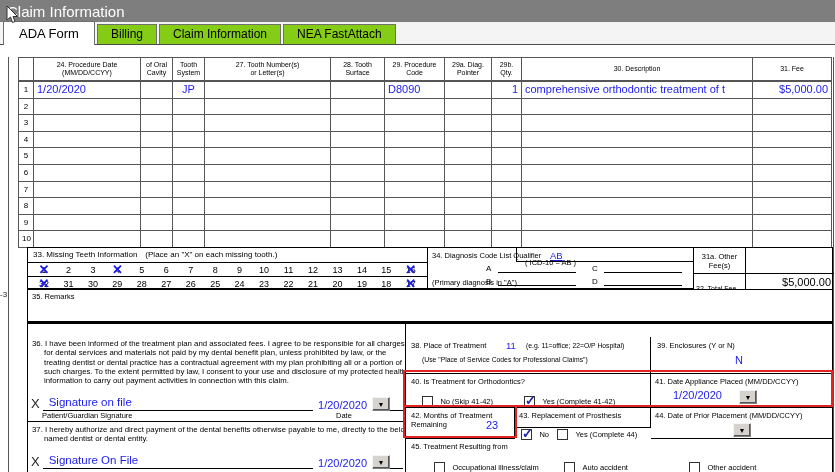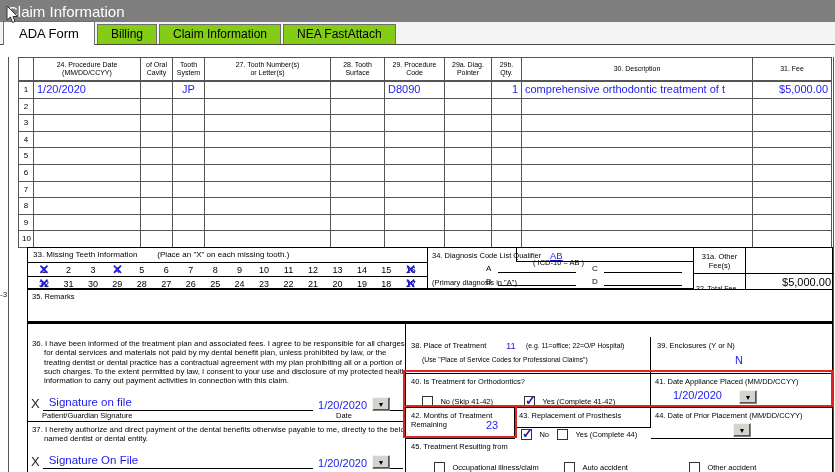--- a/index.html
+++ b/index.html
@@ -37,21 +37,21 @@
   .al-center{text-align:center;} .al-right{text-align:right;} .al-left{text-align:left;}
 
   
   .fbox{position:absolute;border:1px solid #000;box-sizing:border-box;background:#fff;}
   .lbl{font-size:7.5px;line-height:9px;color:#000;}
   .lbl-sm{font-size:6.8px;color:#000;}
   .blue{color:#1b1bef;}
   .val{font-size:11px;color:#1b1bef;white-space:nowrap;}
 
   
-  #mt-label{padding:2px 0 0 5px;height:12px;border-bottom:1px solid #000;display:flex;gap:20px;}
+  #mt-label{padding:2px 0 0 5px;height:12px;border-bottom:1px solid #000;display:flex;gap:8px;}
   .teeth-row{display:flex;justify-content:space-between;padding:0 9px;height:13px;align-items:center;}
   .teeth-row.first{border-bottom:1px solid #000;}
   .tooth{position:relative;font-size:9px;width:14px;text-align:center;cursor:default;}
   .tooth i{display:none;}
   .tooth.marked i{display:block;position:absolute;left:50%;top:50%;transform:translate(-50%,-54%);
                   font-style:normal;font-weight:bold;font-size:13px;color:#1b1bef;}
 
   
   .dline{display:inline-block;width:78px;border-bottom:1px solid #000;height:8px;margin-left:4px;}
   .dletter{font-size:8px;}
@@ -302,21 +302,21 @@
         <span class="tooth">20</span>
         <span class="tooth">19</span>
         <span class="tooth">18</span>
         <span class="tooth marked">17<i>✕</i></span>
       </div>
   </div>
 
   <div class="fbox" style="left:427px;top:247px;width:267px;height:42px;">
     <span class="lbl abs" style="left:4px;top:3px;">34. Diagnosis Code List Qualifier</span>
     <span class="abs blue" style="left:122px;top:2px;font-size:9.5px;text-decoration:underline;">AB</span>
-    <div class="abs" style="left:88px;top:0;width:178px;height:14px;border-left:1px solid #000;border-bottom:1px solid #000;box-sizing:border-box;padding:3px 0 0 16px;">
+    <div class="abs" style="left:88px;top:0;width:178px;height:14px;border-left:1px solid #000;border-bottom:1px solid #000;box-sizing:border-box;padding:3px 0 0 8px;">
       <span class="lbl">( ICD-10 = AB )</span>
     </div>
     <span class="lbl abs" style="left:4px;top:17px;margin-top:26px;">34a. Diagnosis Code(s)</span>
     <span class="abs dletter" style="left:58px;top:16px;">A</span>
     <span class="dline abs" style="left:66px;top:16px;"></span>
     <span class="abs dletter" style="left:164px;top:16px;">C</span>
     <span class="dline abs" style="left:172px;top:16px;"></span>
     <span class="lbl abs" style="left:4px;top:30px;">(Primary diagnosis in "A")</span>
     <span class="abs dletter" style="left:58px;top:29px;">B</span>
     <span class="dline abs" style="left:66px;top:29px;"></span>

